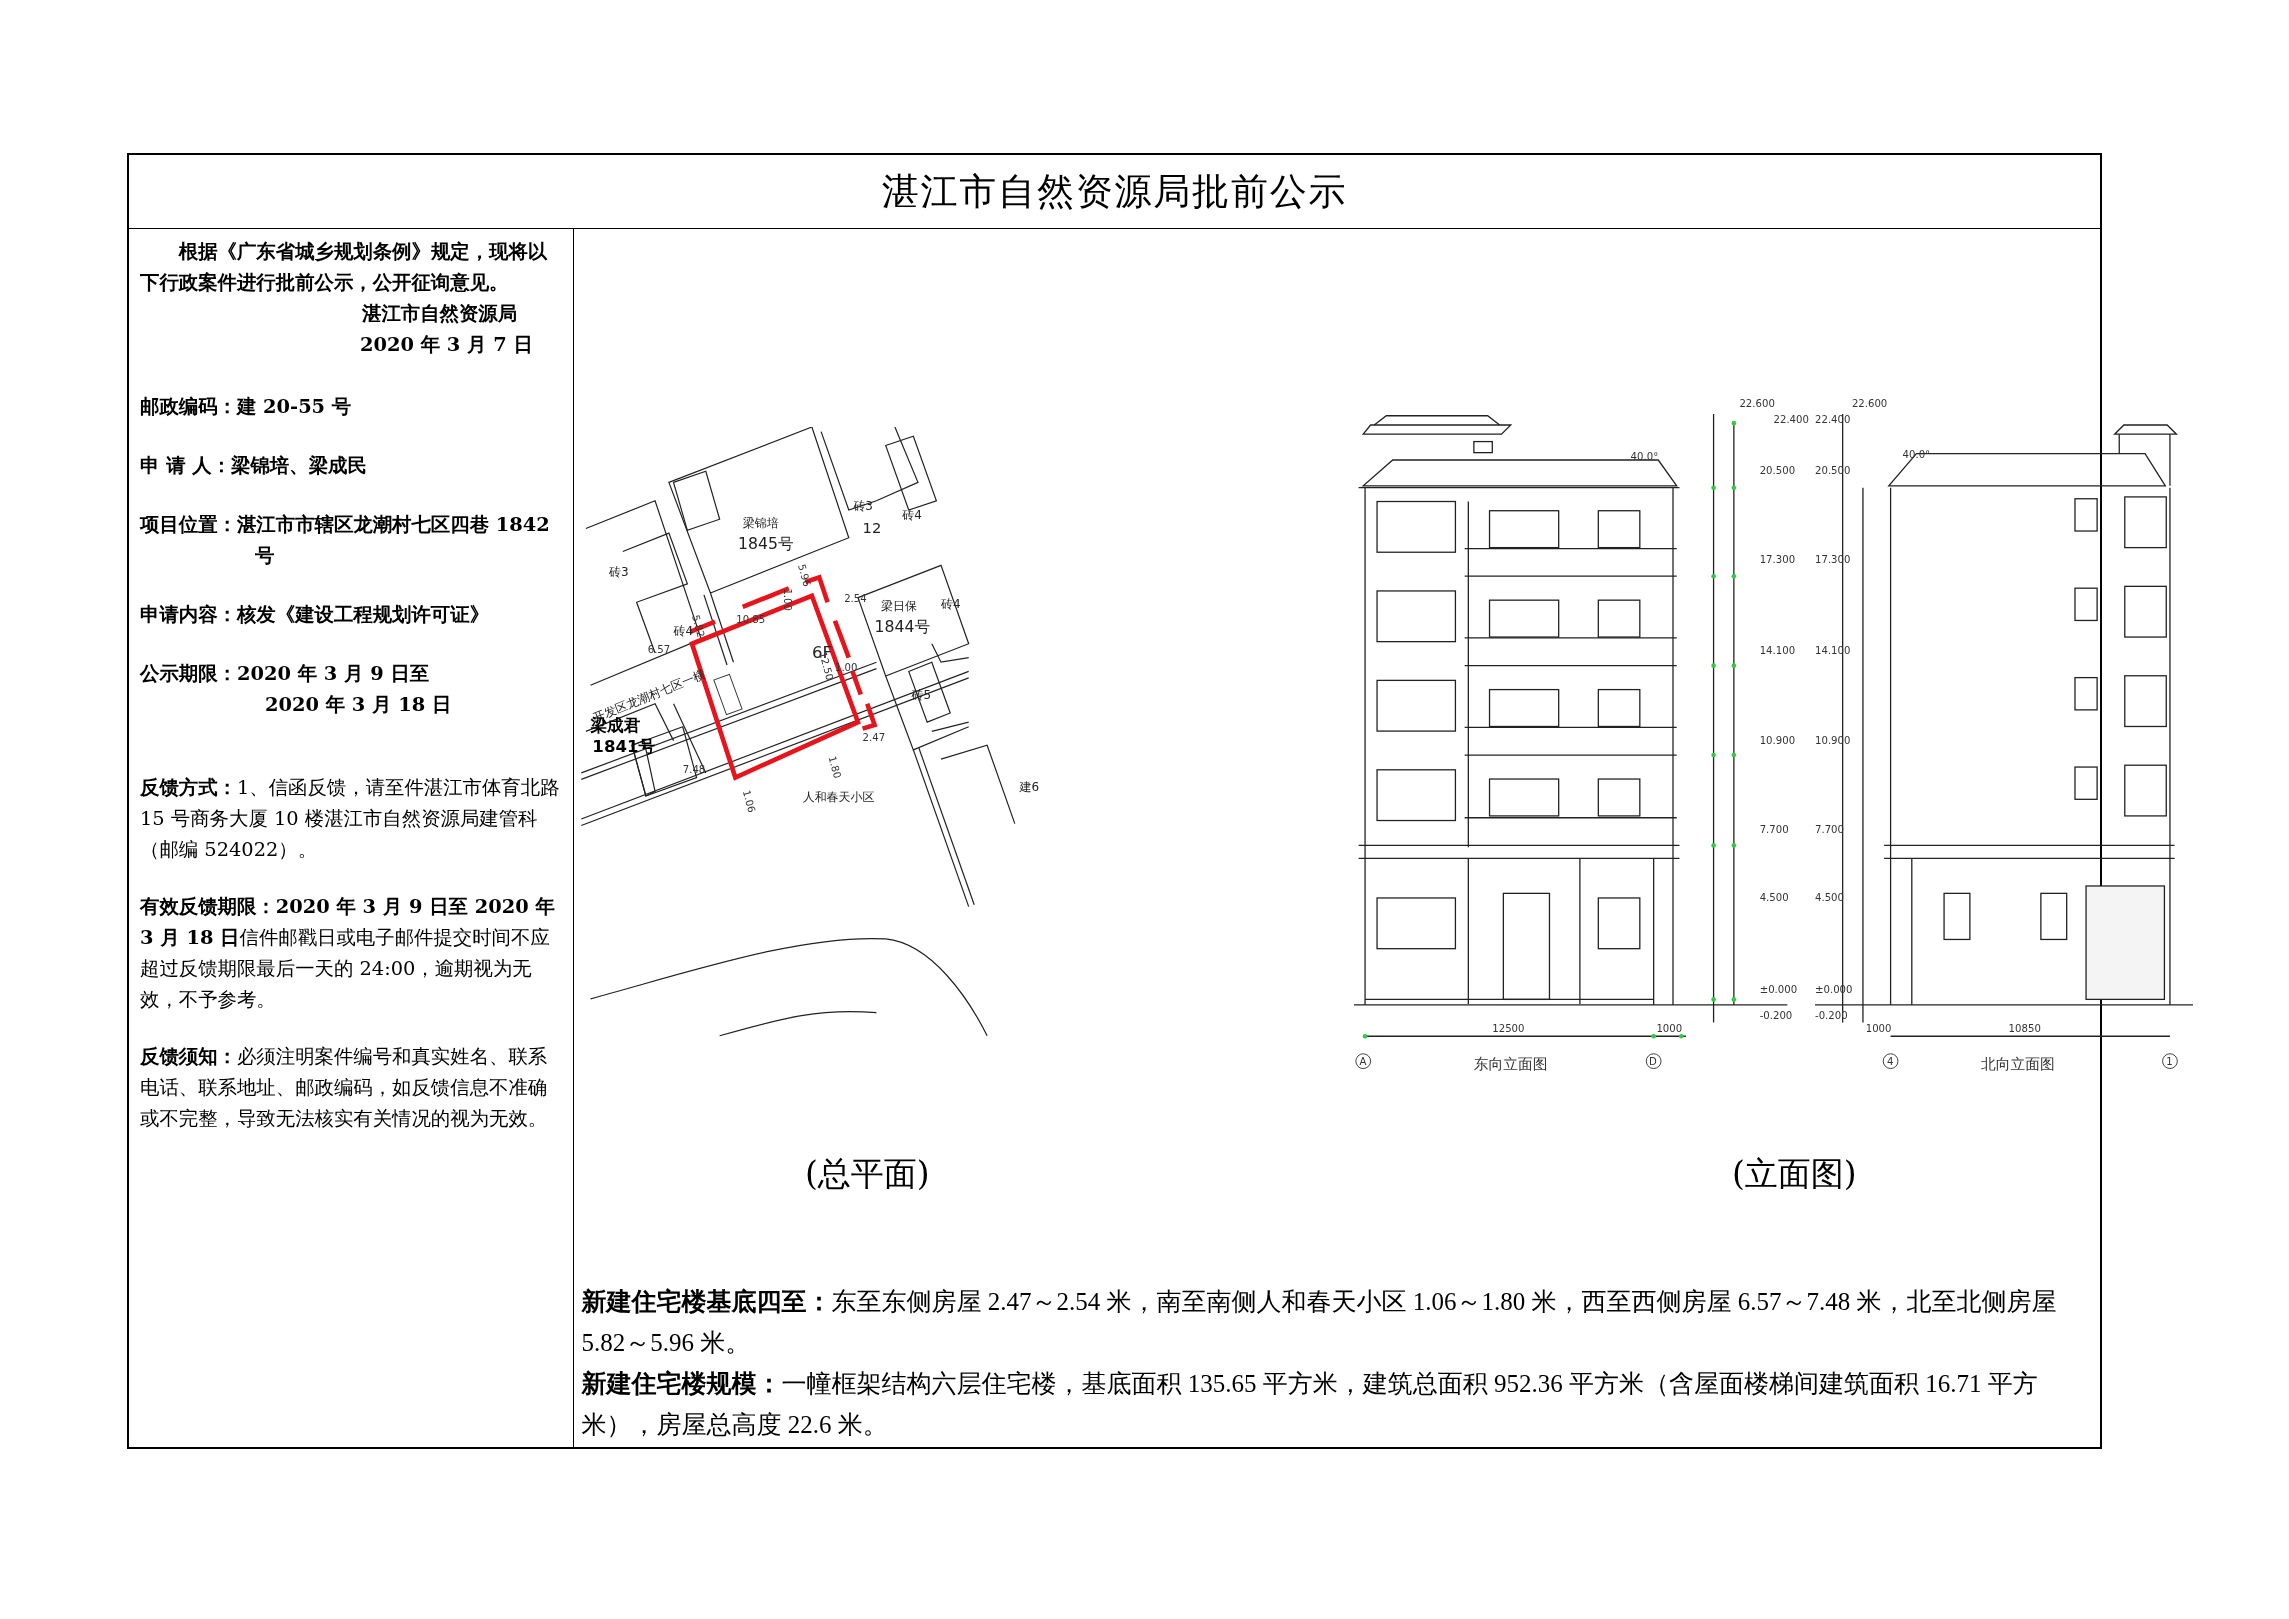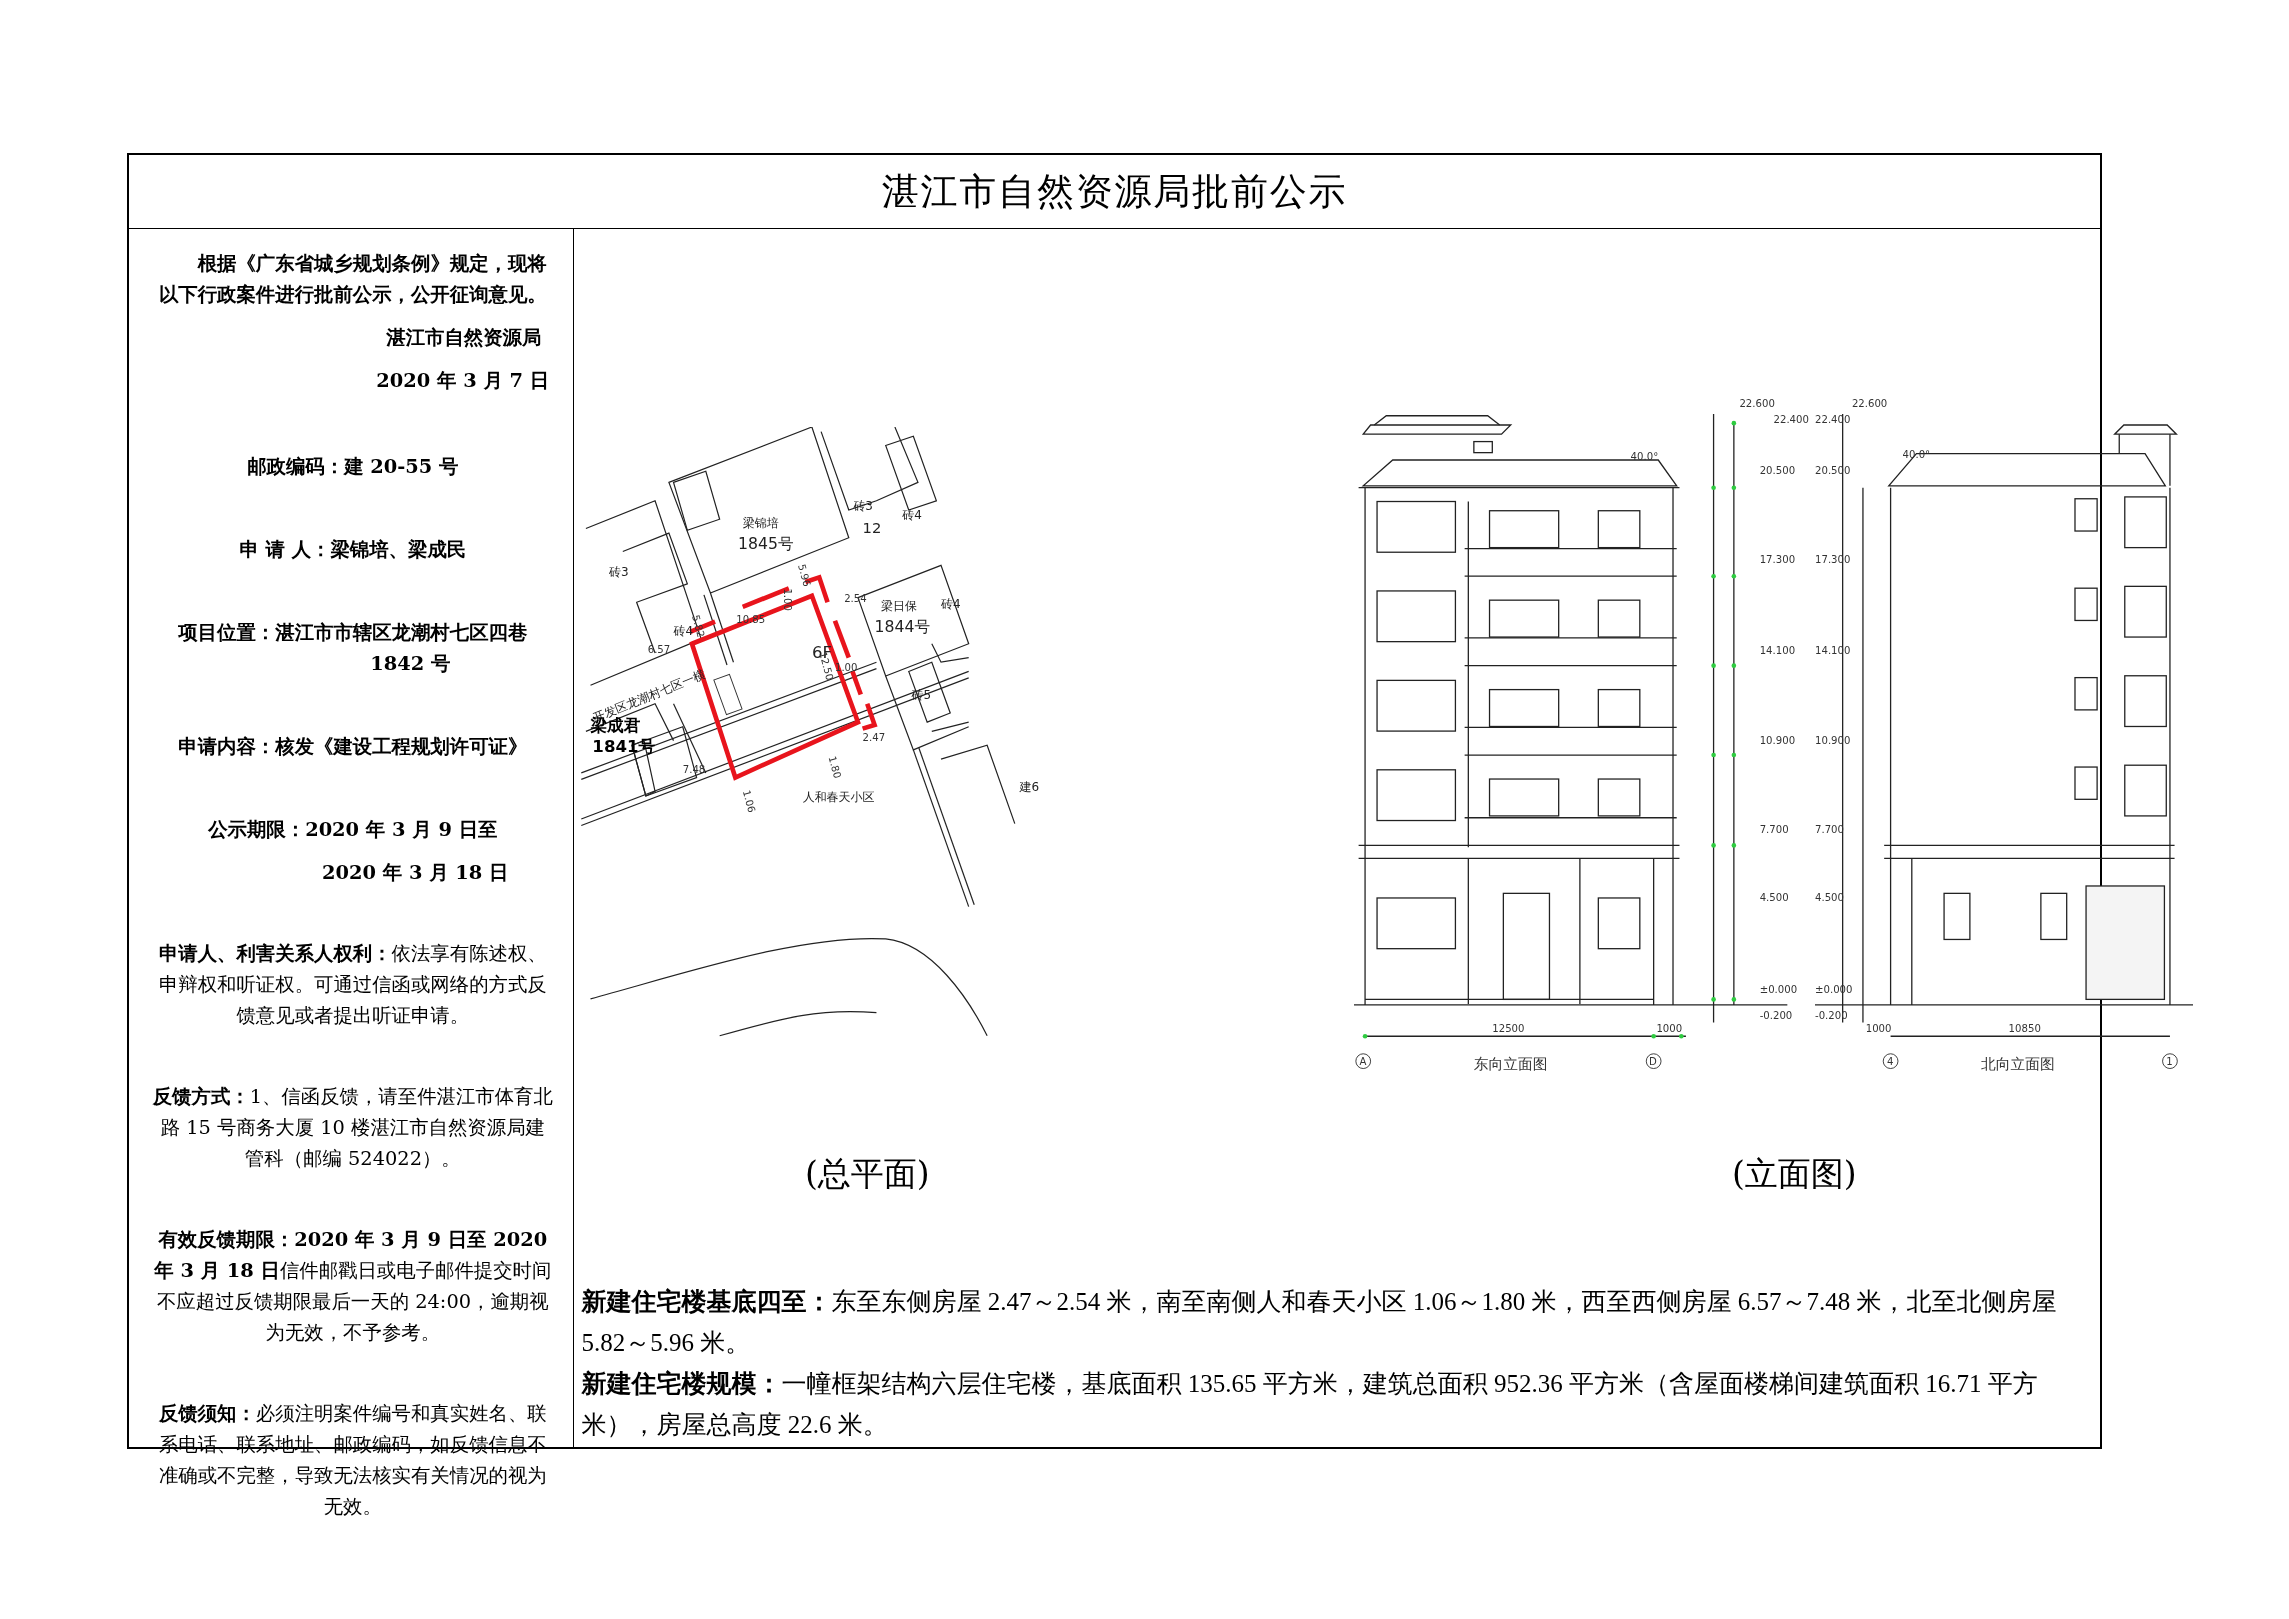--- a/index.html
+++ b/index.html
@@ -1,21 +1,21 @@
 <!DOCTYPE html>
 <html style="font-size:14.8px"><head>
 <meta charset="utf-8">
 <style>
   html, body { margin:0; padding:0; background:#ffffff; }
   body { width:2290px; height:1620px; position:relative; overflow:hidden; font-family:"DejaVu Serif", "Liberation Serif", serif; color:#000; }
   .frame { position:absolute; left:127px; top:153px; width:1975px; height:1296px; border:2.8px solid #000; box-sizing:border-box; }
   .title-row { position:absolute; left:0; top:0; width:100%; height:74px; border-bottom:1.8px solid #000; box-sizing:border-box; display:flex; align-items:center; justify-content:center; }
   .title { font-size:37px; letter-spacing:1.8px; font-family:"DejaVu Serif", serif; }
   .left-col { position:absolute; left:0; top:74px; width:445px; bottom:0; border-right:1.8px solid #000; box-sizing:border-box; padding:7.4px 7.4px 0 11px; font-size:19.4px; line-height:31px; }
-  .left-col p { margin:12px;text-align:center; }
+  .left-col p { margin:0; }
   .b { font-weight:bold; }
   .indent { text-indent:2em; }
   .gap { height:31px; }
   .gap-s { height:18.5px; }
   .pad-date { padding-left:129px; }
   .right-col { position:absolute; left:445px; top:74px; right:0; bottom:0; }
   .siteplan { position:absolute; left:7.4px; top:198px; width:554px; height:618px; }
   .caption { position:absolute; font-size:33px; }
   .elev { position:absolute; }
   .summary { position:absolute; left:7.4px; top:1052px; right:5.5px; font-size:25px; line-height:41px; font-family:"Liberation Serif", "DejaVu Serif", serif; }
@@ -39,21 +39,20 @@
     <div class="gap-s" style="height:28px"></div>
     <p class="b"><span>申 请 人：</span><span>梁锦培、梁成民</span></p>
     <div class="gap-s" style="height:28px"></div>
     <p class="b" style="padding-left:115px;text-indent:-115px"><span>项目位置：</span><span>湛江市市辖区龙潮村七区四巷 1842 号</span></p>
     <div class="gap-s" style="height:28px"></div>
     <p class="b"><span>申请内容：</span><span>核发《建设工程规划许可证》</span></p>
     <div class="gap-s" style="height:28px"></div>
     <p class="b"><span>公示期限：</span><span>2020 年 3 月 9 日至</span></p>
     <p class="b" style="padding-left:125px">2020 年 3 月 18 日</p>
     <div class="gap-s" style="height:26px"></div>
-    <p><span class="b">申请人、利害关系人权利：</span><span>依法享有陈述权、申辩权和听证权。可通过信函或网络的方式反馈意见或者提出听证申请。</span></p>
     <div class="gap-s" style="height:26px"></div>
     <p><span class="b">反馈方式：</span><span>1、信函反馈，请至件湛江市体育北路 15 号商务大厦 10 楼湛江市自然资源局建管科（邮编 524022）。</span></p>
     <div class="gap-s" style="height:26px"></div>
     <p><span class="b">有效反馈期限：</span><span class="b">2020 年 3 月 9 日至 2020 年 3 月 18 日</span><span>信件邮戳日或电子邮件提交时间不应超过反馈期限最后一天的 24:00，逾期视为无效，不予参考。</span></p>
     <div class="gap-s" style="height:26px"></div>
     <p><span class="b">反馈须知：</span><span>必须注明案件编号和真实姓名、联系电话、联系地址、邮政编码，如反馈信息不准确或不完整，导致无法核实有关情况的视为无效。</span></p>
   </div>
 
   <div class="right-col">
 

